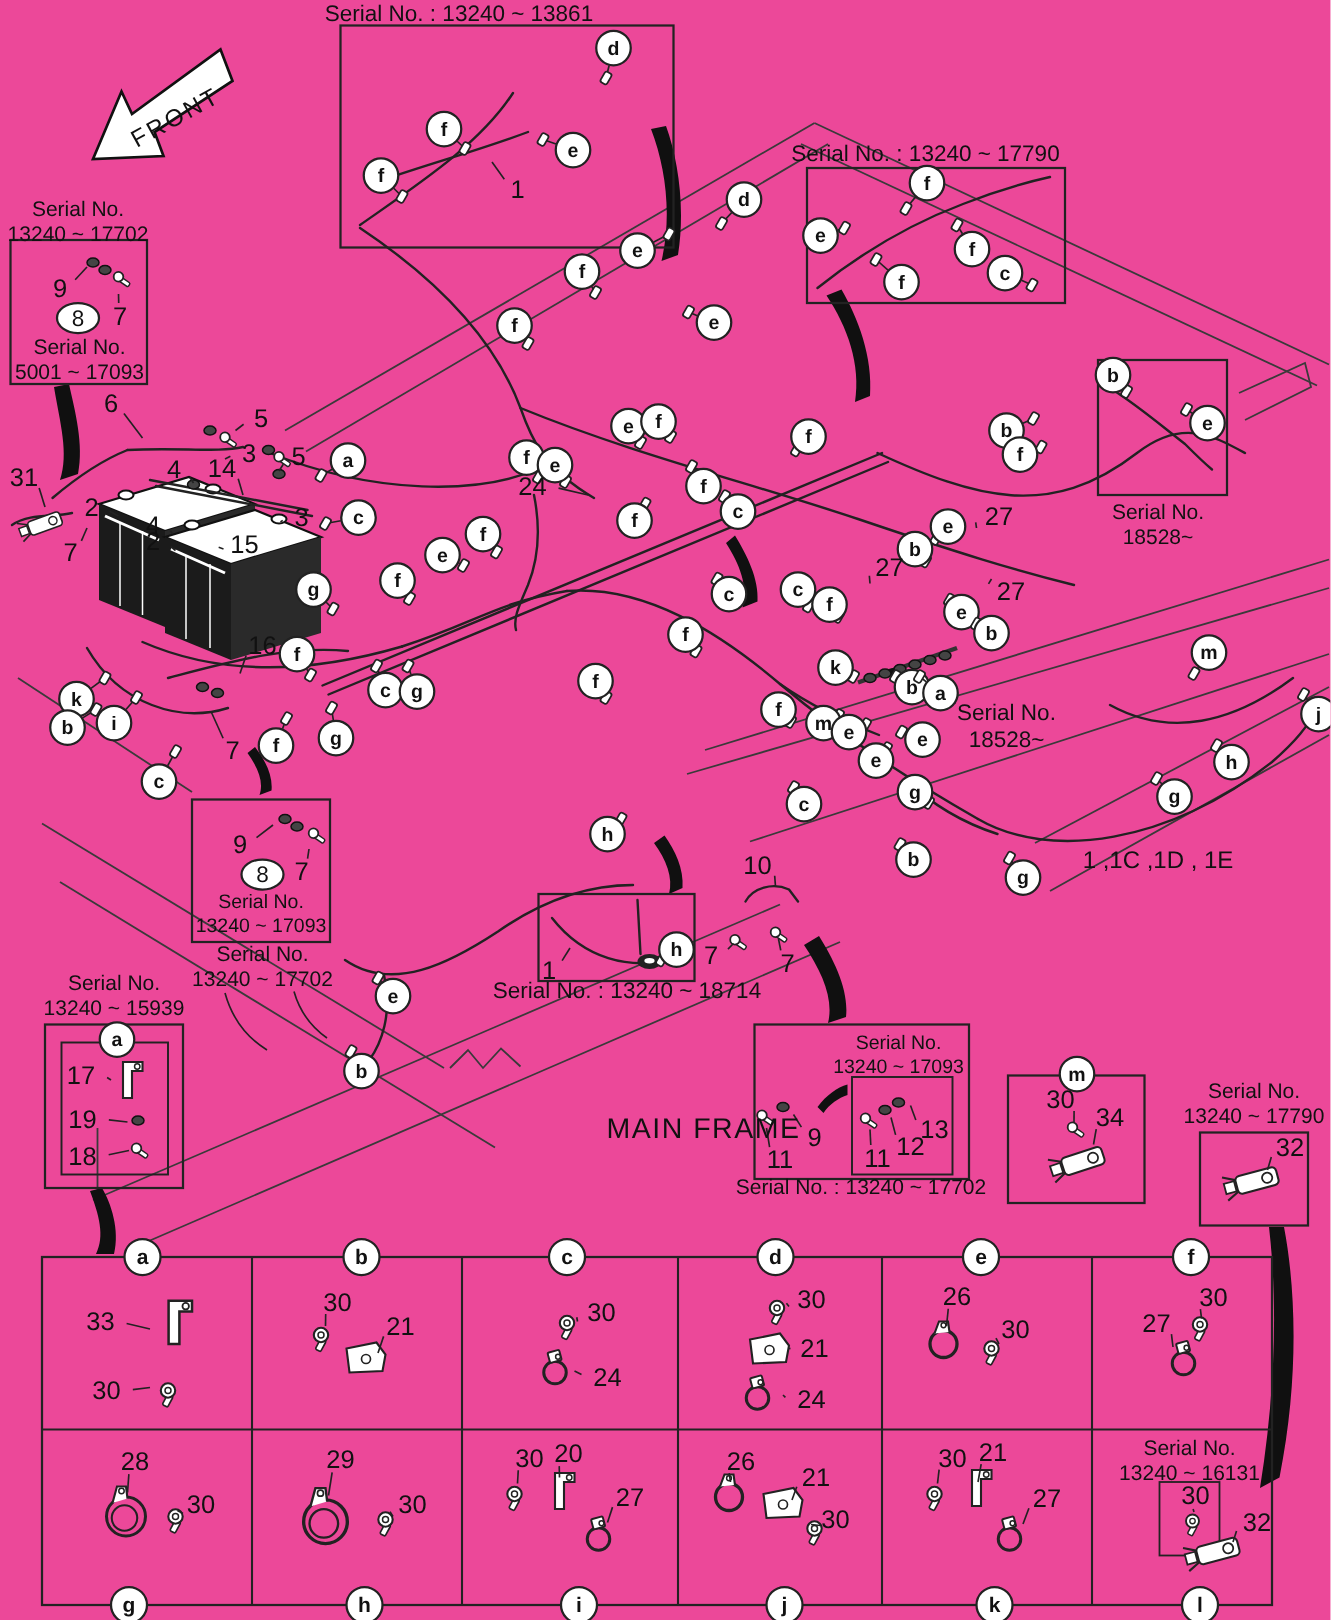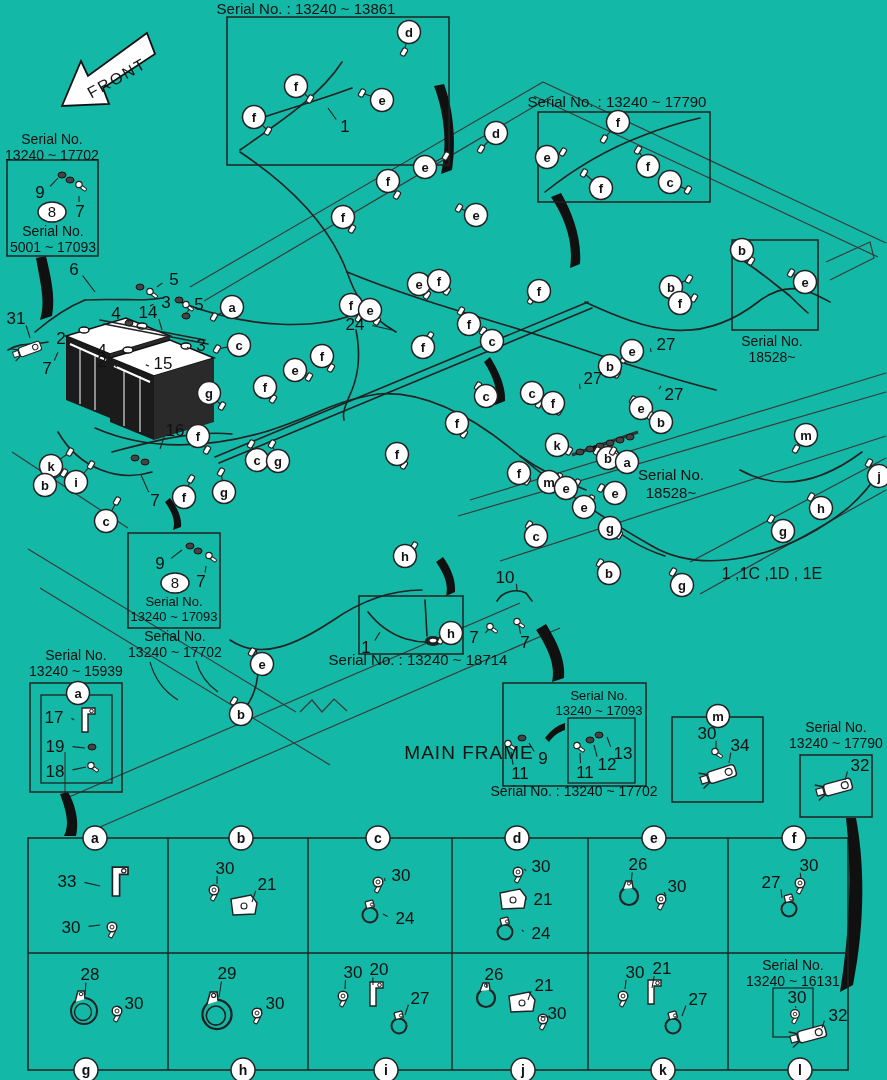--- a/index.html
+++ b/index.html
@@ -1,16 +1,16 @@
 <!DOCTYPE html>
 <html><head>
 <meta charset="utf-8">
 <style>
   html,body{margin:0;padding:0;background:#ffffff;}
-  #stage{width:887px;height:1080px;position:relative;background:#14b8a6;}
+  #stage{width:887px;height:1080px;position:relative;background:#ec4899;}
   svg{display:block;}
   text{font-family:"Liberation Sans",sans-serif;fill:#111;}
   .art{stroke:#222;fill:none;stroke-width:1.6;stroke-linecap:round;}
   .frameln{stroke:#3a3a3a;fill:none;stroke-width:1.2;}
   .swoosh{fill:#101010;stroke:none;}
 </style>
 <title>Wiring harness parts diagram - MAIN FRAME</title></head>
 <body>
 
 <div id="stage">

